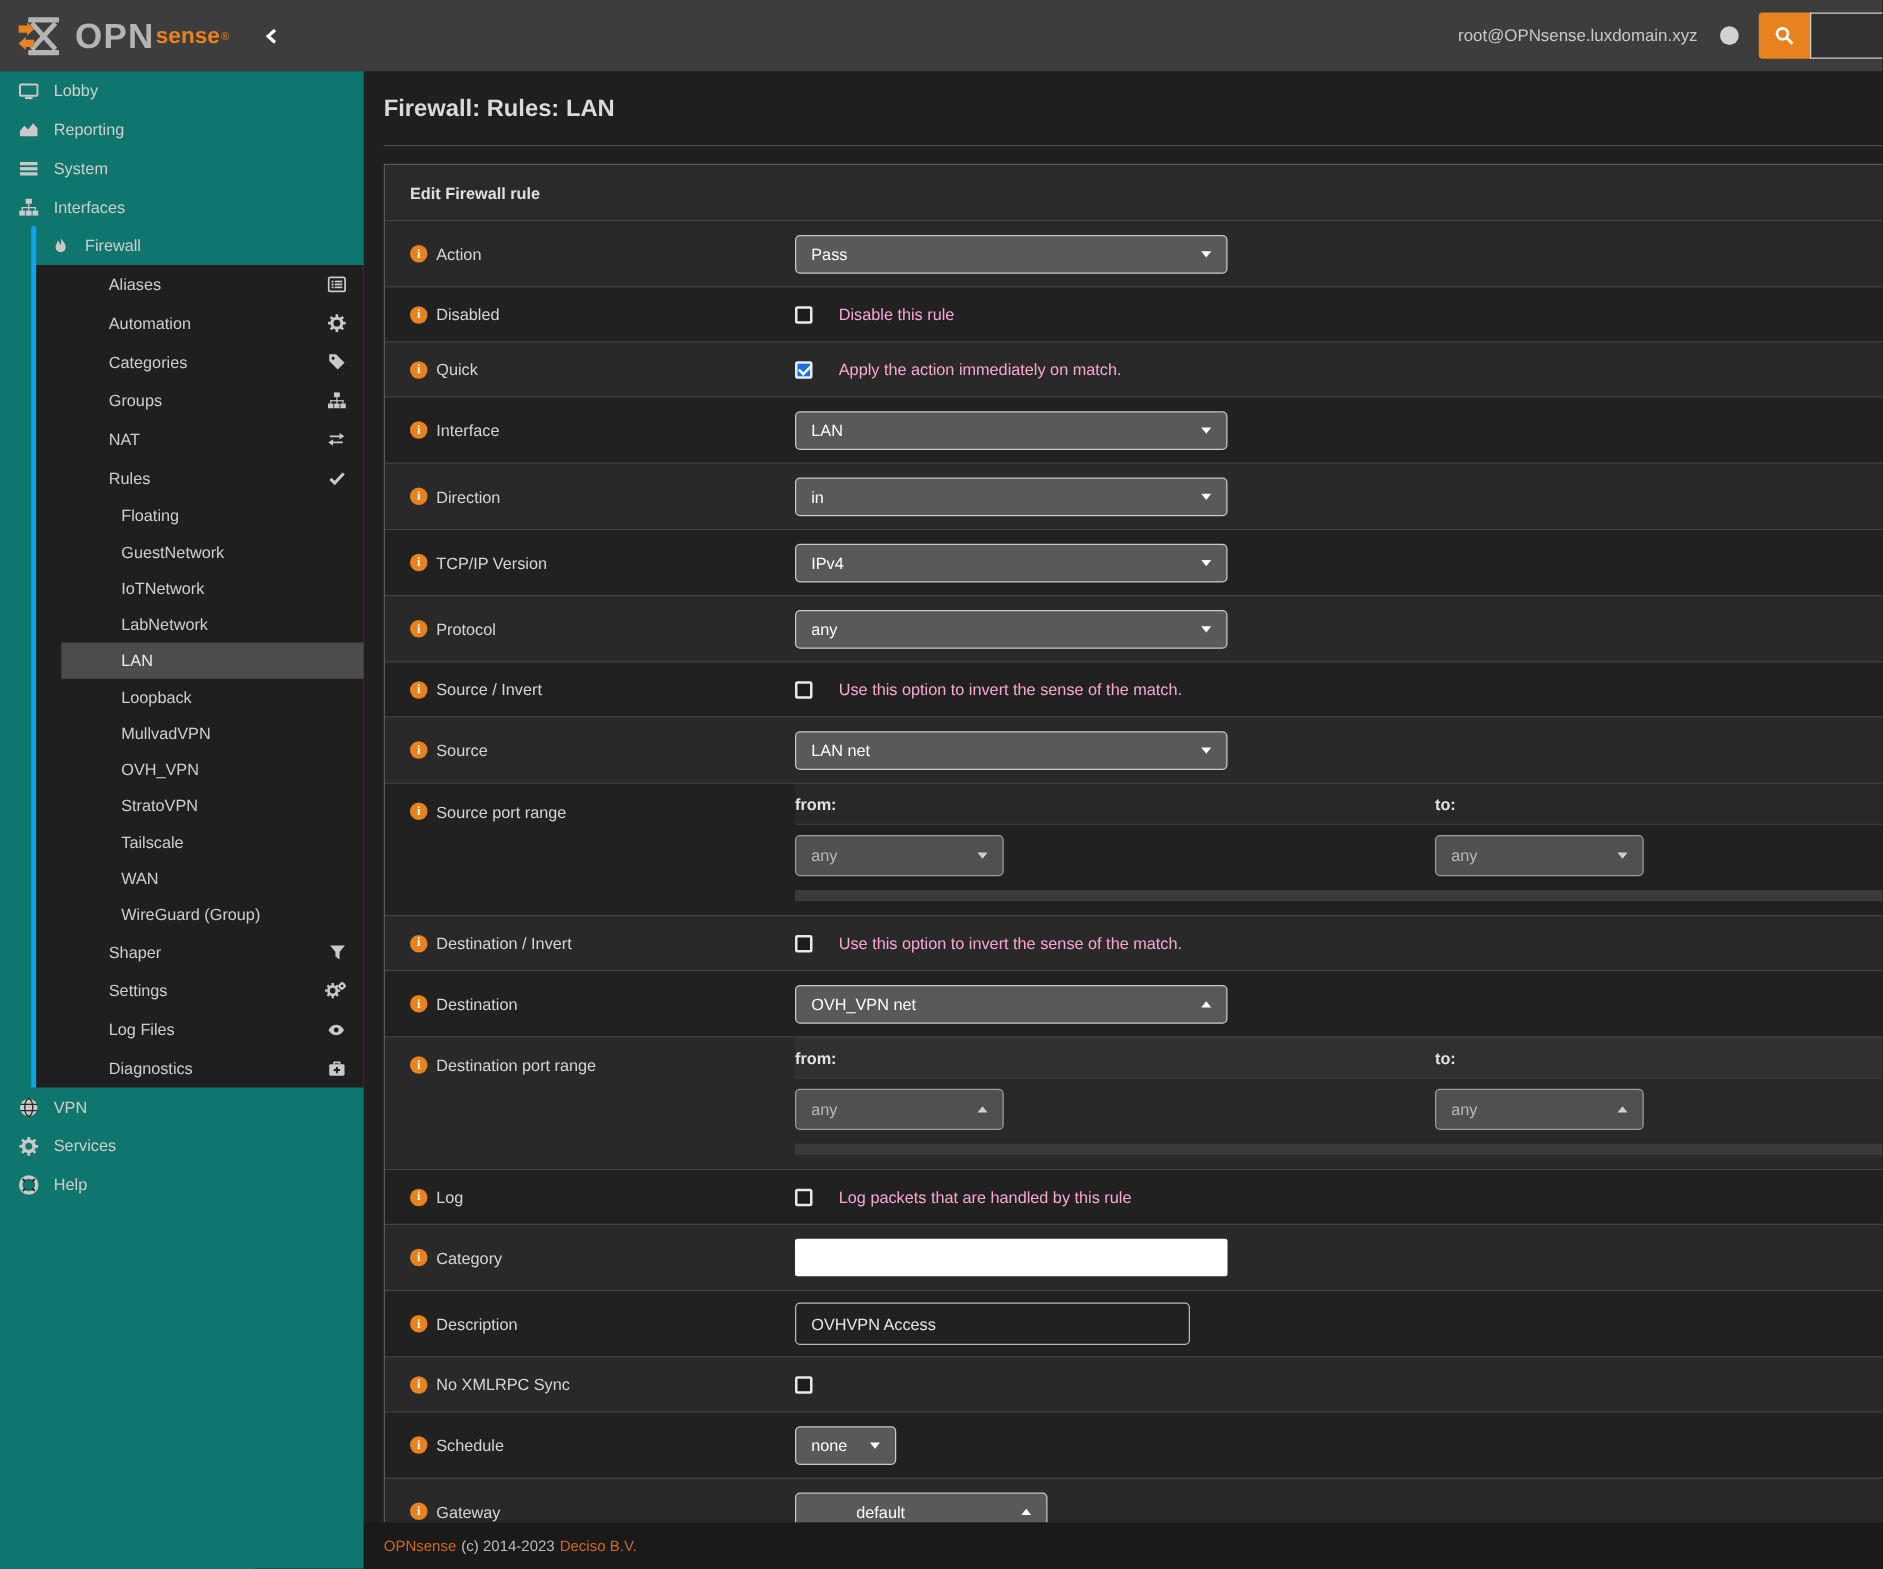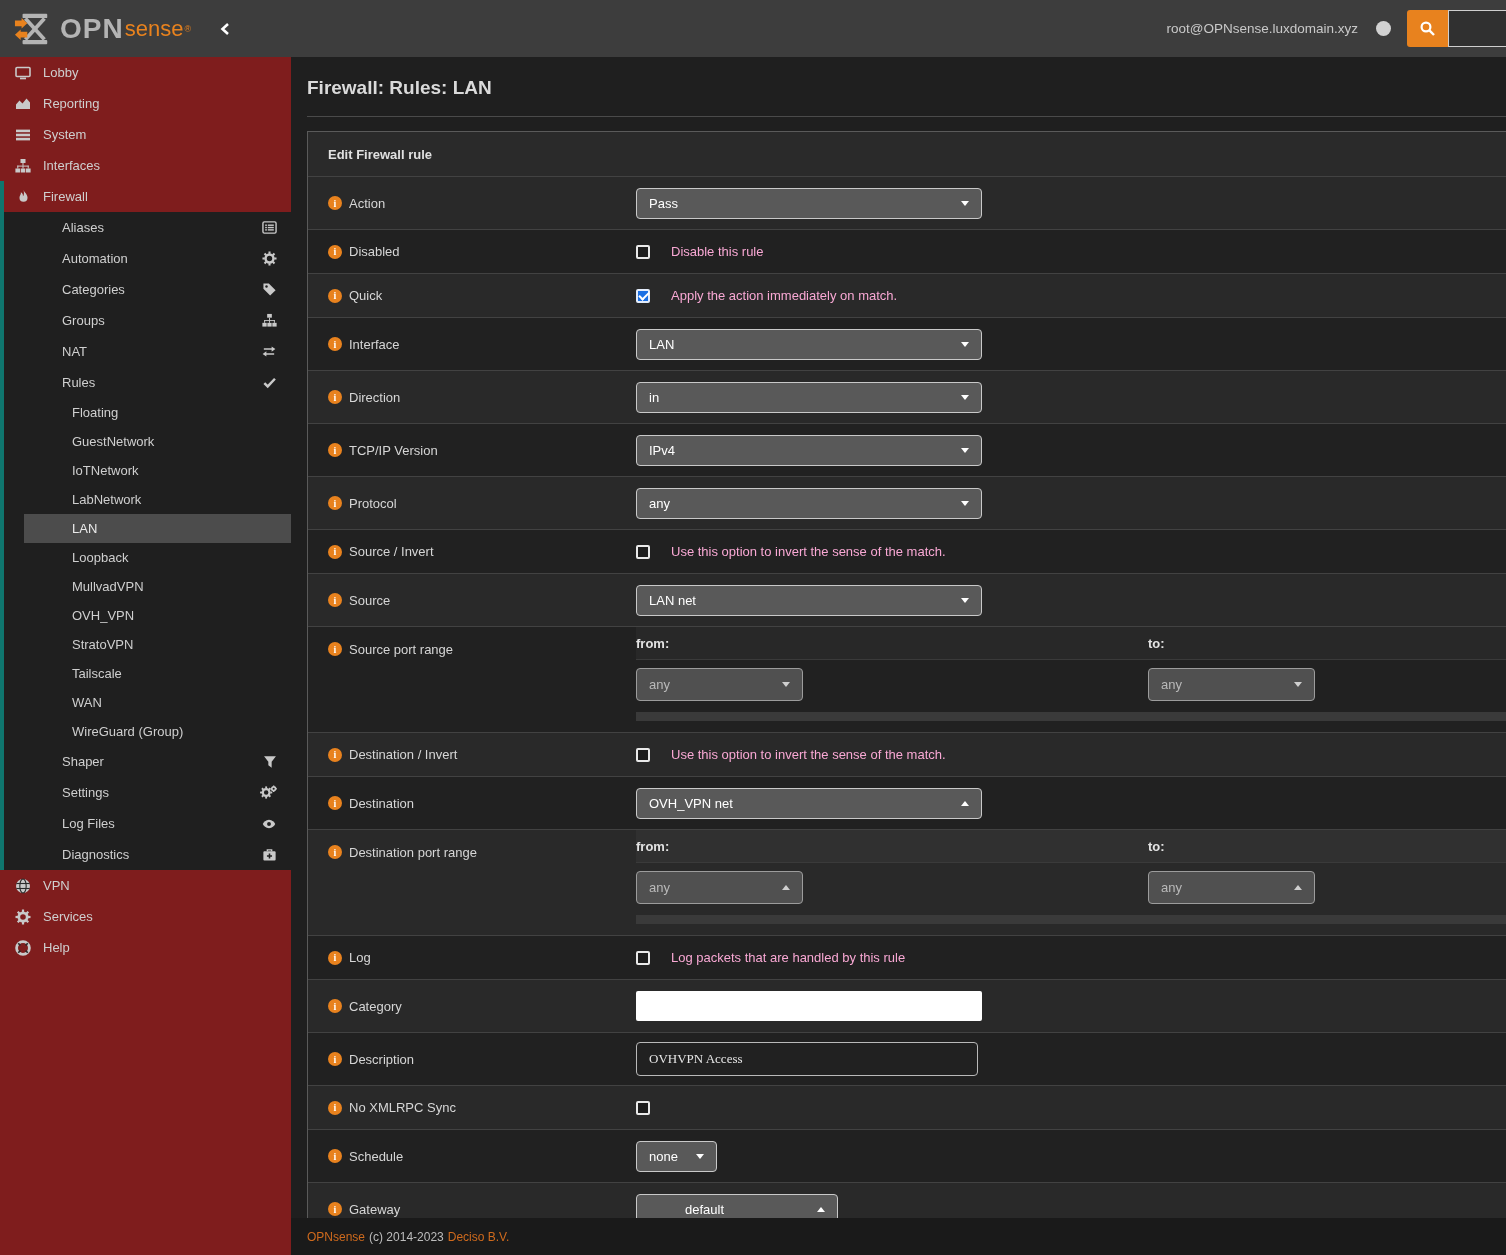--- a/index.html
+++ b/index.html
@@ -7,34 +7,34 @@
   body {
     width:1506px; height:1255px; overflow:hidden;
     background:#1f1f1f;
     font-family:"Liberation Sans", sans-serif;
     font-size:13px; color:#d6d6d6;
   }
   
   .topbar{height:57px;background:#3d3d3d;display:flex;align-items:center;padding-left:14px;}
   .logo{display:flex;align-items:center;cursor:pointer;}
   .logo-opn{color:#b4b4b4;font-weight:bold;font-size:28px;letter-spacing:1px;margin-left:8px;}
-  .logo-sense{color:#e8821e;font-weight:normal;font-size:22px;margin-left:1px;}
+  .logo-sense{color:#e8821e;font-weight:bold;font-size:18px;margin-left:1px;}
   .logo-reg{color:#e8821e;font-size:9px;vertical-align:super;margin-left:1px;}
   .collapse{margin-left:28px;display:flex;align-items:center;cursor:pointer;}
   .topbar-right{margin-left:auto;display:flex;align-items:center;height:100%;}
   .user{color:#c9c9c9;font-size:13.5px;}
   .status-dot{width:15px;height:15px;border-radius:50%;background:#d2d2d2;margin:0 16px 0 18px;}
   .search-btn{width:41px;height:37px;background:#e8821e;border:none;border-radius:3px 0 0 3px;display:flex;align-items:center;justify-content:center;cursor:pointer;padding:0;}
   .search-input{width:58px;height:37px;background:#303030;border:1px solid #cfcfcf;border-right:none;color:#eee;outline:none;padding:0 4px;}
   
   .layout{display:flex;height:1198px;}
-  .sidebar{width:291px;flex-shrink:0;background:#7f1d1d;color:#cfcfcf;overflow:hidden;}
+  .sidebar{width:291px;flex-shrink:0;background:#0f766e;color:#cfcfcf;overflow:hidden;}
   .nav-item{height:31px;display:flex;align-items:center;padding:0 14px;gap:11px;cursor:pointer;}
   .nav-item .lico{width:18px;display:flex;justify-content:center;align-items:center;}
-  .fw-section{border-left:4px solid #0f766e;}
+  .fw-section{border-left:4px solid #0ea5e9;margin-left:25px;}
   .fw-section .nav-item{padding-left:10px;}
   .submenu{background:#1f1f1f;padding-left:20px;}
   .sub-item{height:31px;display:flex;align-items:center;padding:0 14px 0 38px;cursor:pointer;}
   .sub-item .slabel{flex:1;}
   .sub-item .rico{width:20px;display:flex;justify-content:flex-end;align-items:center;}
   .rules-item{height:29px;display:flex;align-items:center;padding-left:48px;cursor:pointer;}
   .rules-item.selected{background:#4c4c4c;color:#ebebeb;}
   
   .main{flex:1;display:flex;flex-direction:column;min-width:0;}
   .content{flex:1;overflow:hidden;padding:16px 0 0 16px;}
@@ -71,21 +71,21 @@
   .cbx.checked::after{content:"";position:absolute;left:3px;top:-1px;width:4px;height:8px;border:solid #fff;border-width:0 2px 2px 0;transform:rotate(45deg);}
   .cb-label{margin-left:21px;color:#f9a8d4;}
   
   .port-head{display:flex;height:33px;align-items:center;background:rgba(255,255,255,0.035);border-bottom:1px solid #3a3a3a;}
   .port-col{width:512px;font-weight:bold;color:#e3e3e3;}
   .port-body{display:flex;padding-top:8px;}
   .port-cell{width:512px;}
   .port-scroll{height:9px;background:#3a3a3a;margin-top:11px;width:100%;}
   
   .input-white{width:346px;height:30px;background:#fff;border:none;border-radius:2px;outline:none;padding:0 8px;color:#222;}
-  .input-dark{width:342px;height:34px;background:transparent;border:1px solid #b9b9b9;border-radius:4px;color:#e6e6e6;padding:0 12px;font-size:13px;outline:none;font-family:Liberation Serif, serif;}
+  .input-dark{width:316px;height:34px;background:transparent;border:1px solid #b9b9b9;border-radius:4px;color:#e6e6e6;padding:0 12px;font-size:13px;outline:none;font-family:Liberation Sans, sans-serif;}
   
   .footer{height:37px;background:#1a1a1a;display:flex;align-items:center;padding-left:16px;font-size:12px;color:#bdbdbd;gap:4px;}
   .footer .flink{color:#cf6a1d;cursor:pointer;}
   svg{display:block;}
 </style>
 </head>
 <body>
 
 <header class="topbar">
   <div class="logo">

